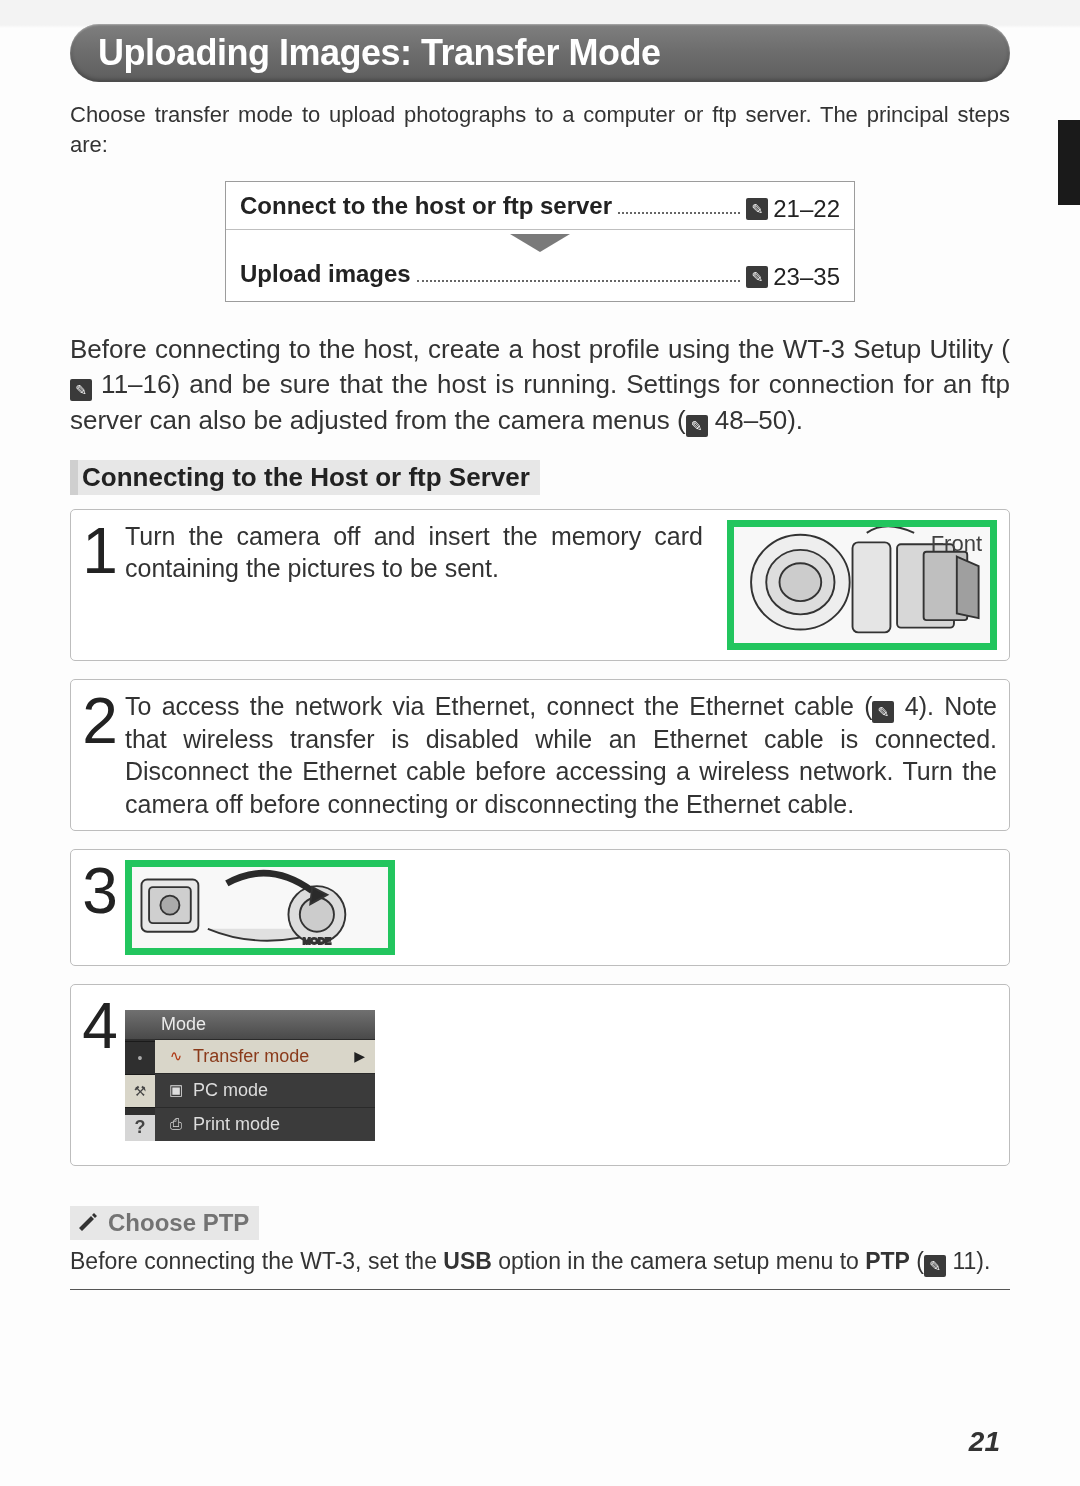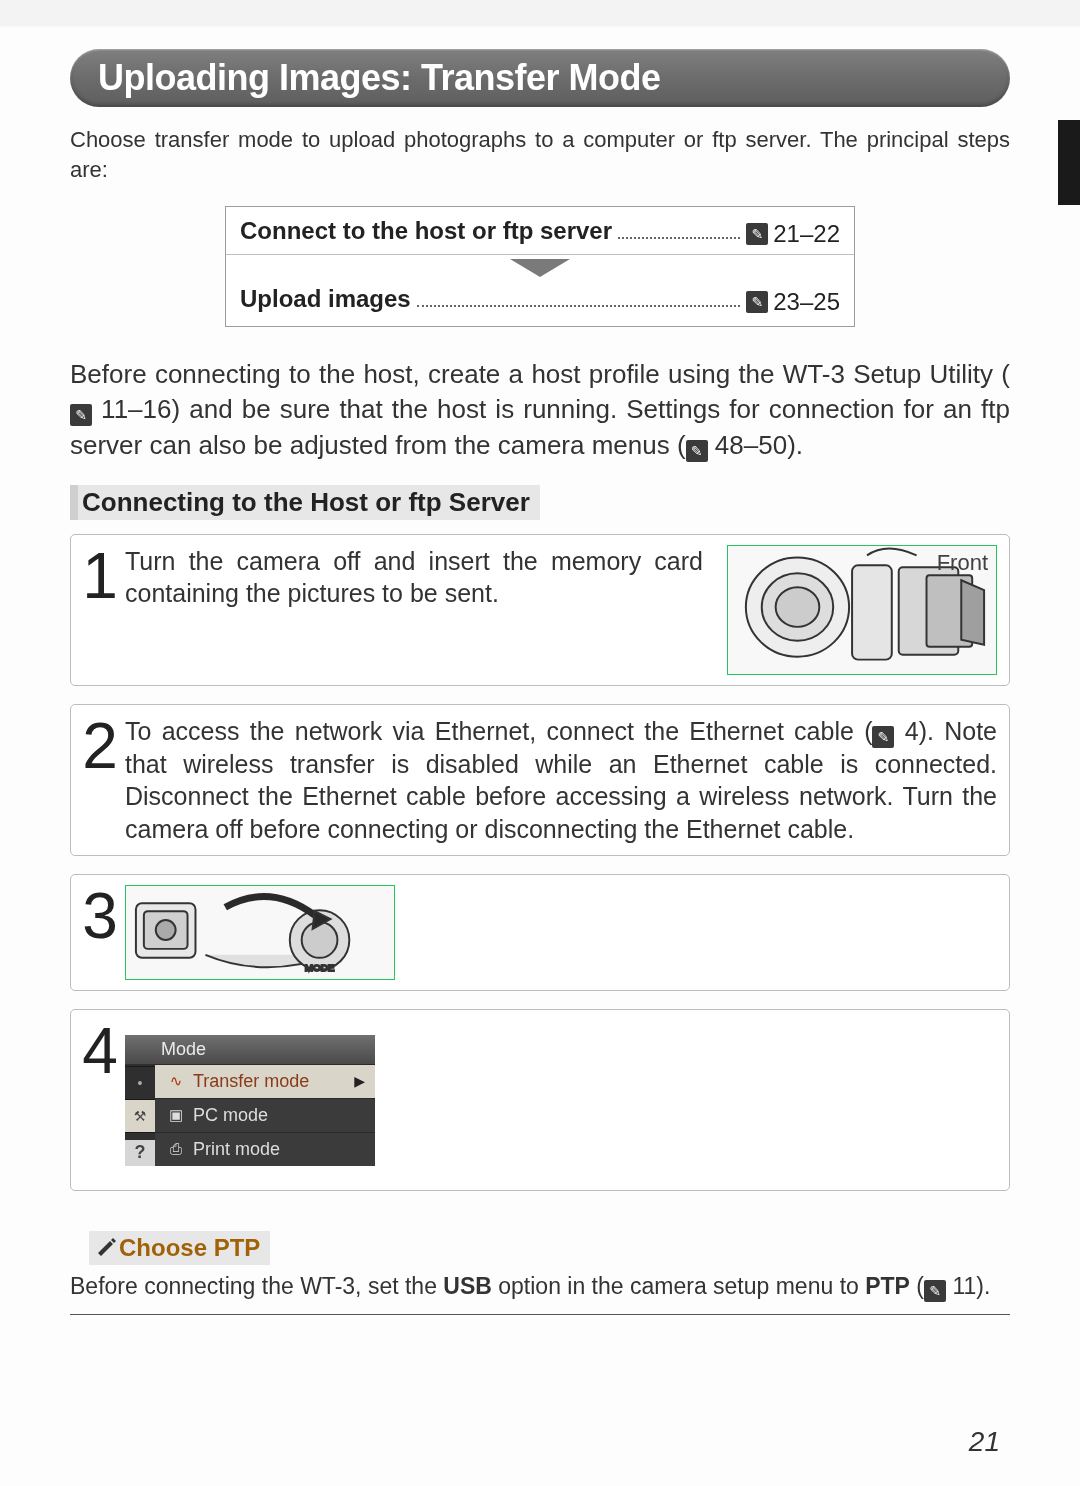--- a/index.html
+++ b/index.html
@@ -6,21 +6,21 @@
   html, body { width: 1080px; height: 1486px; }
   body {
     font-family: "Myriad Pro", "Segoe UI", "Helvetica Neue", Arial, sans-serif;
     background: #fdfdfd;
     color: #222;
     position: relative;
   }
   .page {
     width: 1080px;
     height: 1486px;
-    padding: 49px 70px 40px 70px;
+    padding: 24px 70px 40px 70px;
     position: relative;
     background: linear-gradient(to bottom, #f3f3f3 0, #f3f3f3 25px, #fdfdfd 28px);
   }
   .edge-tab {
     position: absolute;
     right: 0; top: 120px;
     width: 22px; height: 85px;
     background: #1a1a1a;
   }
 
@@ -162,21 +162,21 @@
     flex: 1;
     font-size: 25px;
     line-height: 1.3;
     color: #333;
     font-weight: 300;
     text-align: justify;
   }
   .steptext .bold { font-weight: 700; color: #1a1a1a; }
   .stepillust {
     flex-shrink: 0;
-    border: 1px solid #22c55e;
+    border: 7px solid #22c55e;
     background: #f8f8f8;
     display: flex;
     align-items: center;
     justify-content: center;
     position: relative;
     overflow: hidden;
   }
   .illust-1 { width: 270px; height: 130px; }
   .illust-3 { width: 270px; height: 95px; }
   .illust-4 { width: 250px; height: 160px; border: none; background: transparent; }
@@ -218,27 +218,26 @@
   .cammenu-row .micon { width:18px; text-align:center; font-size:15px; }
   .cammenu-row .arrow { margin-left:auto; color:#222; font-size:14px;}
   .cammenu-help {
     position:absolute; left:0; bottom:0; width:30px; height:26px;
     background:#d6d6d6; color:#444; display:flex; align-items:center; justify-content:center;
     font-weight:700; font-size:18px;
   }
 
   
   .notehead {
-    display: flex; align-items: center; 
-    font-size: 24px; font-weight: 700; color: #a16207;
+    display: flex; align-items: center; gap: 8px;
+    font-size: 24px; font-weight: 700; color: #737373;
     background: #e7e7e7;
     padding: 3px 10px 3px 6px;
     width: fit-content;
     margin-top: 40px;
-    margin-left: 19px;
   }
   .pencil {
     width: 24px; height: 24px;
     display: inline-block;
   }
   .notebody {
     font-size: 23px;
     line-height: 1.35;
     color: #333;
     font-weight: 300;
@@ -246,21 +245,21 @@
     border-bottom: 1.5px solid #555;
   }
   .notebody .bold { font-weight: 700; }
 
   .pagenum {
     position: absolute;
     right: 80px;
     bottom: 28px;
     font-size: 28px;
     font-style: italic;
-    font-weight: 400;
+    font-weight: 700;
     color: #333;
   }
 
   
   .lineart { stroke:#333; stroke-width:2; fill:#f2f2f2; }
   .front-label {
     position:absolute; right:8px; top:4px;
     font-size:22px; color:#414141; font-weight:400;
   }
 </style>
@@ -291,21 +290,21 @@
     <div class="flowarrow">
       <svg width="60" height="18" viewBox="0 0 60 18">
           <polygon points="0,0 60,0 30,18" fill="#7a7a7a"></polygon>
         </svg>
     </div>
     <div class="flowrow">
       <span class="label">Upload images</span>
       <span class="dots"></span>
       <span class="pgicon">
         <span class="pageglyph">✎</span>
-        <span>23–25</span>
+        <span>23–35</span>
       </span>
     </div>
   </div>
 
   <p class="para">
     <span>Before connecting to the host, create a host profile using the WT-3 Setup Utility (</span><span class="pageglyph-inline">✎</span><span> 11–16) and be sure that the host is running.  Settings for connection for an ftp server can also be adjusted from the camera menus (</span><span class="pageglyph-inline">✎</span><span> 48–50).</span>
   </p>
 
   <div class="subhead">Connecting to the Host or ftp Server</div>
 

